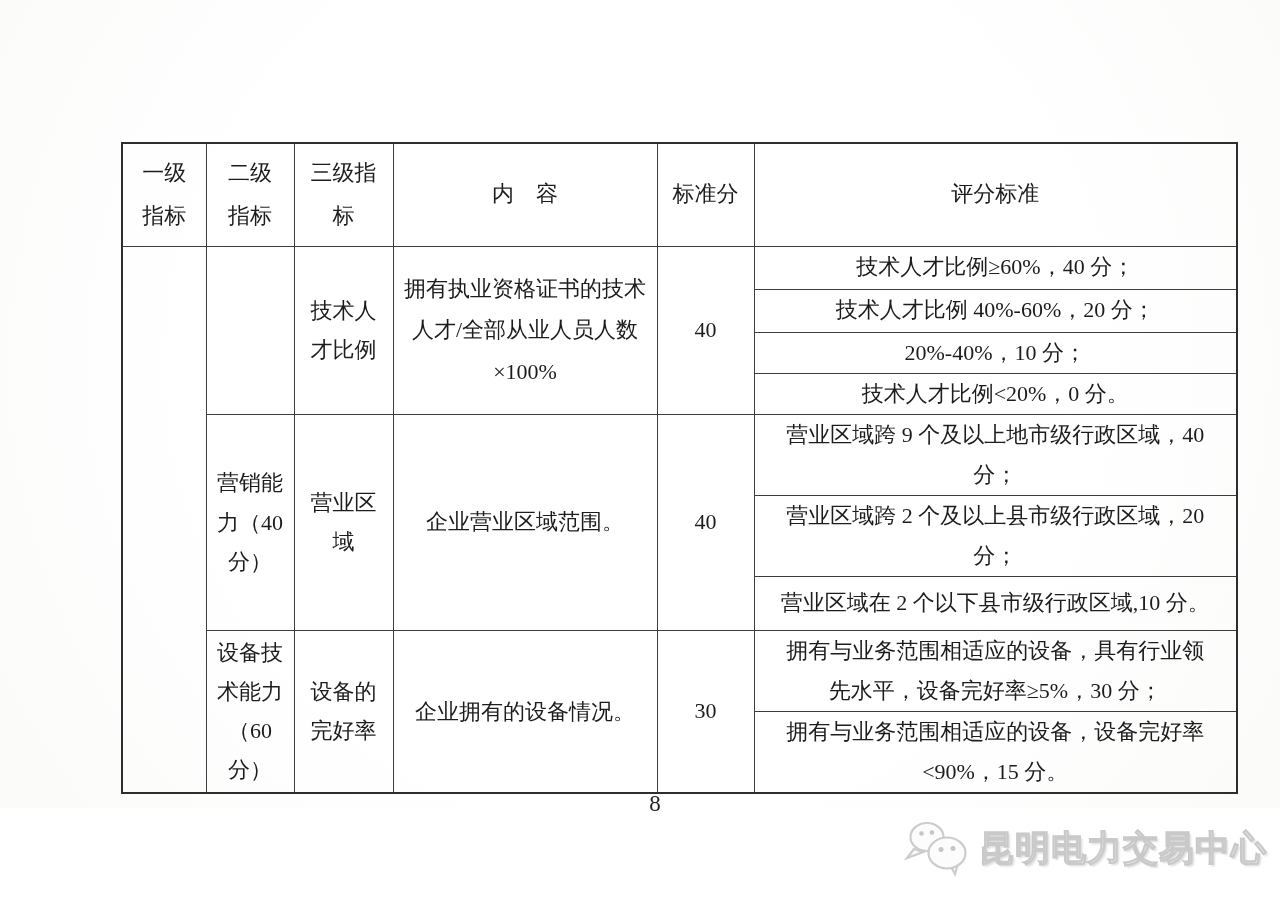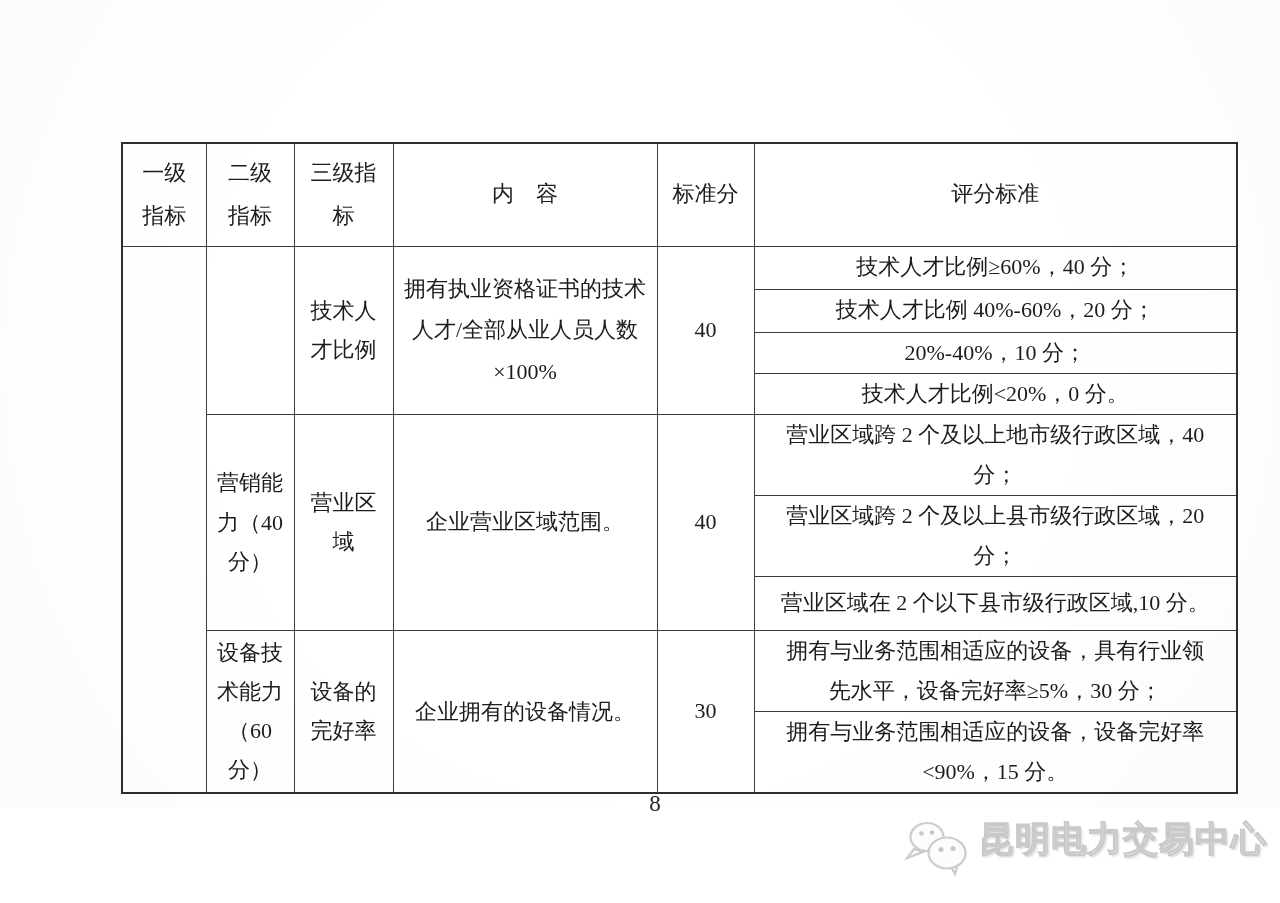--- a/index.html
+++ b/index.html
@@ -56,20 +56,21 @@
     left: 610px; top: 791px;
     width: 90px;
     text-align: center;
     font-size: 23px;
     color: #222222;
   }
   .watermark {
     position: absolute;
     left: 901px; top: 816px;
     display: flex;
+    align-items: center;
     gap: 4px;
   }
   .watermark-text {
     font-family: "Liberation Sans", sans-serif;
     font-weight: bold;
     font-size: 35px;
     letter-spacing: 1px;
     color: #fbfbfb;
     -webkit-text-stroke: 1.2px #c9c9c9;
     text-shadow: 2px 2px 2px #dedede;
@@ -126,21 +127,21 @@
         <td class="c6">技术人才比例&lt;20%，0 分。</td>
       </tr>
       <tr class="h80">
         <td class="c2" rowspan="3">营销能
 力（40
 分）</td>
         <td class="c3" rowspan="3">营业区
 域</td>
         <td class="c4" rowspan="3">企业营业区域范围。</td>
         <td class="c5" rowspan="3">40</td>
-        <td class="c6">营业区域跨 2 个及以上地市级行政区域，40
+        <td class="c6">营业区域跨 9 个及以上地市级行政区域，40
 分；</td>
       </tr>
       <tr class="h78">
         <td class="c6">营业区域跨 2 个及以上县市级行政区域，20
 分；</td>
       </tr>
       <tr class="h54">
         <td class="c6">营业区域在 2 个以下县市级行政区域,10 分。</td>
       </tr>
       <tr class="h67">

